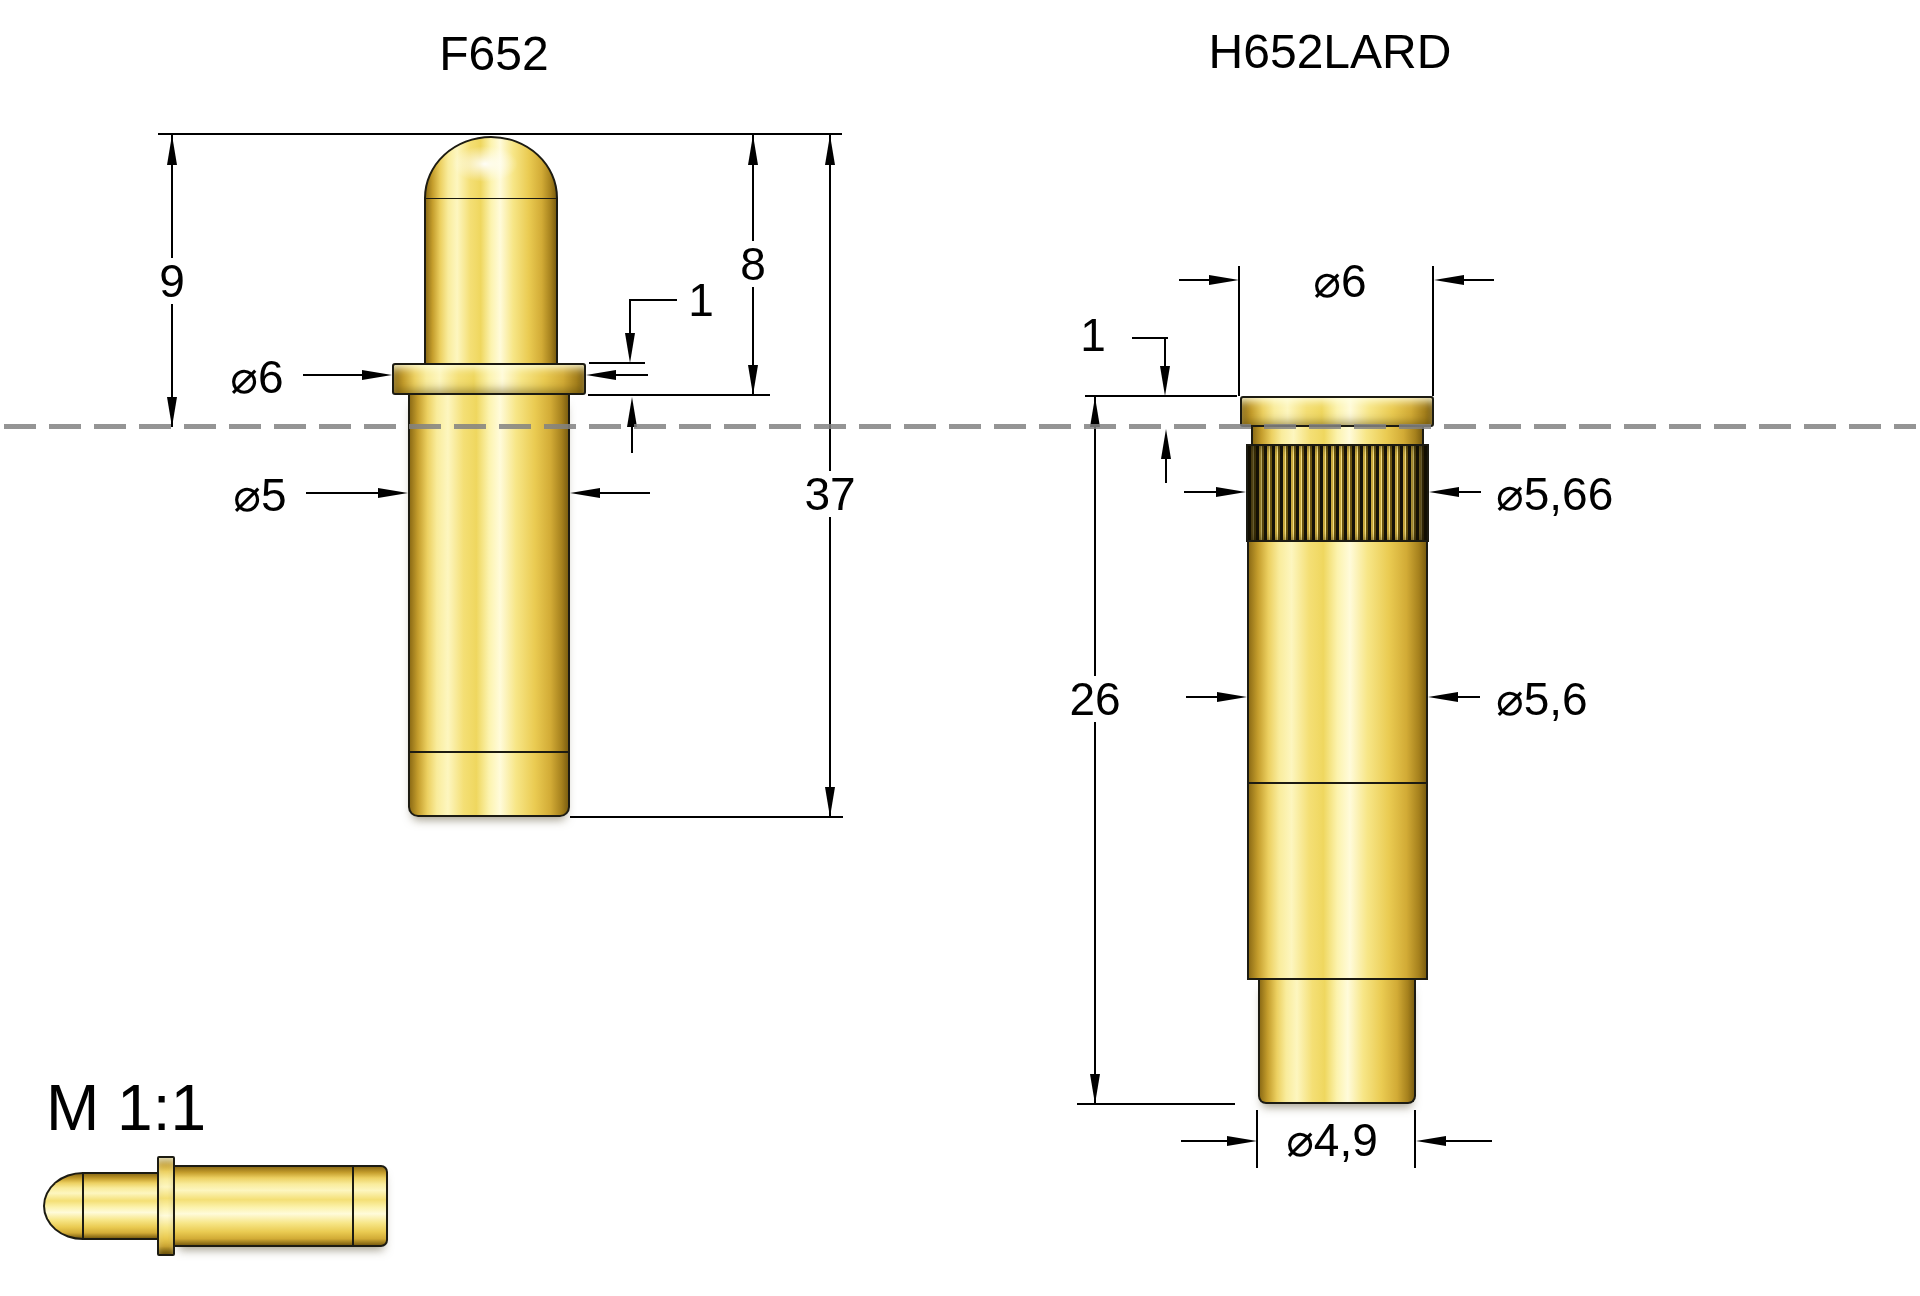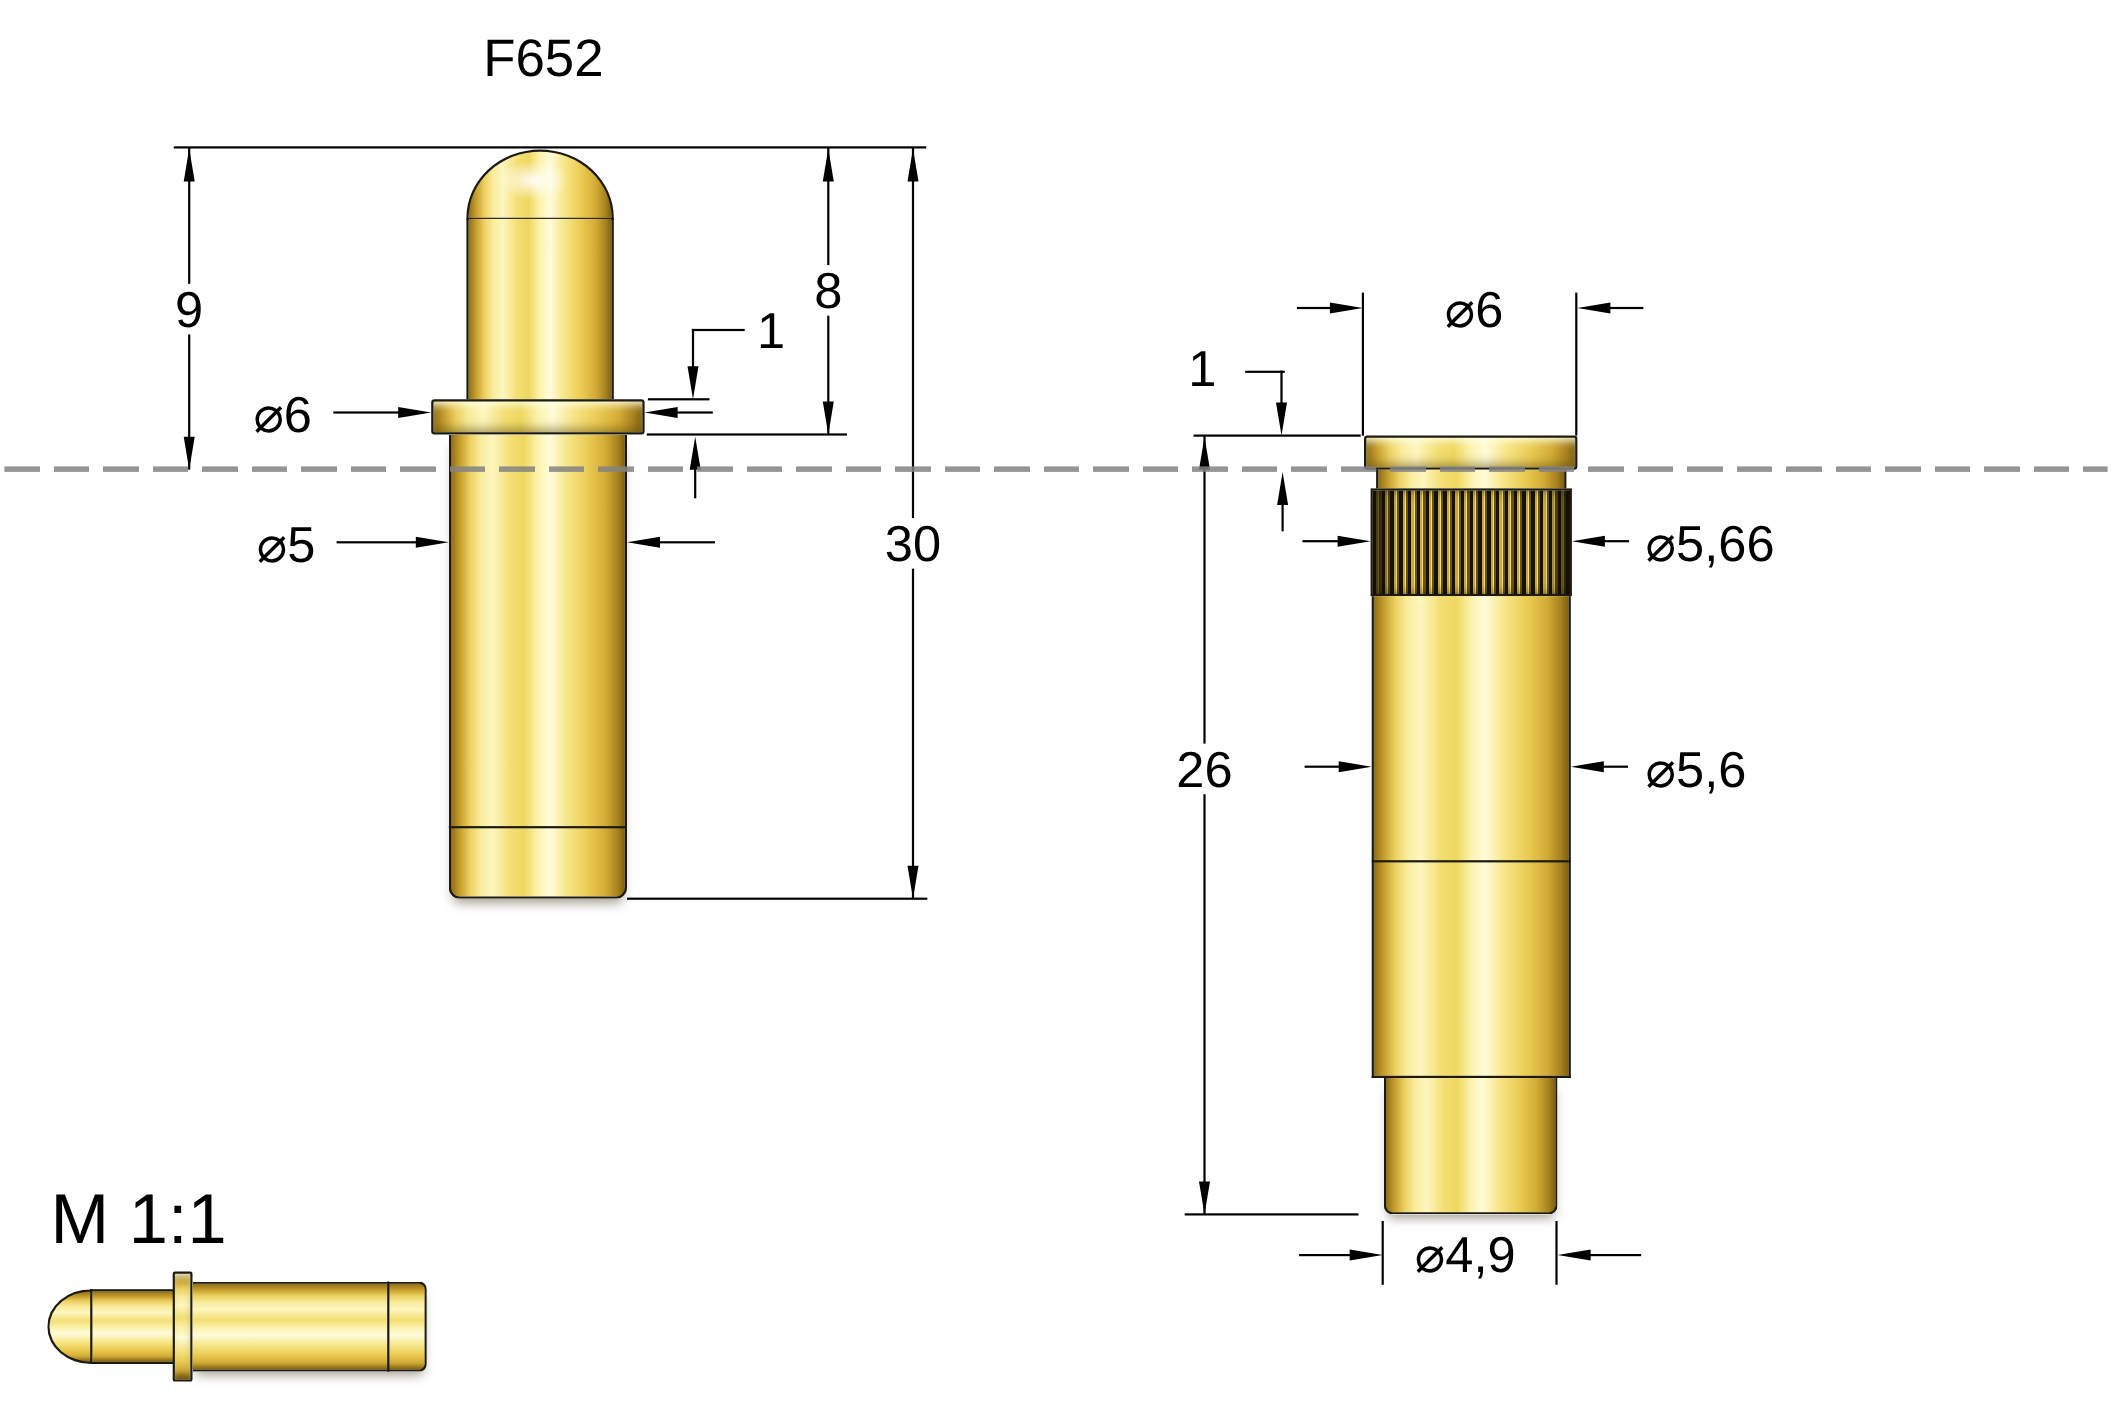--- a/index.html
+++ b/index.html
@@ -36,20 +36,21 @@
   .part{z-index:1;}
   .dim{z-index:6;}
   .abs{position:absolute;}
 </style>
 </head>
 <body>
 
 <div id="stage">
 
   <div class="title" style="left:494px;top:30px;">F652</div>
+  <div class="title" style="left:1330px;top:28px;">H652LARD</div>
 
   <div class="abs part brassH outl" style="left:424px;top:136px;width:134px;height:64px;border-radius:67px 67px 0 0 / 62px 62px 0 0;">
     <div class="abs" style="left:26px;top:8px;width:66px;height:36px;border-radius:50%;
                 background:radial-gradient(closest-side,rgba(255,255,252,.95),rgba(255,255,252,0));"></div>
   </div>
   <div class="abs part brassH" style="left:424px;top:199px;width:134px;height:164px;border-left:2px solid #1c1b12;border-right:2px solid #1c1b12;box-sizing:border-box;"></div>
   <div class="abs part brassH outl flangeShade" style="left:392px;top:363px;width:194px;height:32px;border-radius:3px;"></div>
   <div class="abs part brassH groundShadow" style="left:408px;top:395px;width:162px;height:422px;border:2px solid #1c1b12;border-top:none;
               box-sizing:border-box;border-radius:0 0 10px 10px;"></div>
   <div class="abs part" style="left:408px;top:751px;width:162px;height:2px;background:#1c1b12;z-index:2;"></div>
@@ -65,21 +66,21 @@
 
     <div class="vl2" style="left:752px;top:134px;height:261px;"></div>
     <div class="ar up" style="left:748px;top:135px;"></div>
     <div class="ar down" style="left:748px;top:365px;"></div>
     <div class="dt bg" style="left:753px;top:264px;">8</div>
     <div class="hl2" style="left:588px;top:394px;width:182px;"></div>
 
     <div class="vl2" style="left:829px;top:134px;height:683px;"></div>
     <div class="ar up" style="left:825px;top:135px;"></div>
     <div class="ar down" style="left:825px;top:787px;"></div>
-    <div class="dt bg" style="left:830px;top:494px;">30</div>
+    <div class="dt bg" style="left:830px;top:494px;">37</div>
     <div class="hl2" style="left:570px;top:816px;width:273px;"></div>
 
     <div class="hl2" style="left:629px;top:299px;width:48px;"></div>
     <div class="vl2" style="left:629px;top:299px;height:36px;"></div>
     <div class="ar down" style="left:625px;top:333px;"></div>
     <div class="hl2" style="left:589px;top:362px;width:56px;"></div>
     <div class="ar up" style="left:627px;top:397px;"></div>
     <div class="vl2" style="left:631px;top:425px;height:28px;"></div>
     <div class="dt" style="left:701px;top:300px;">1</div>
 

